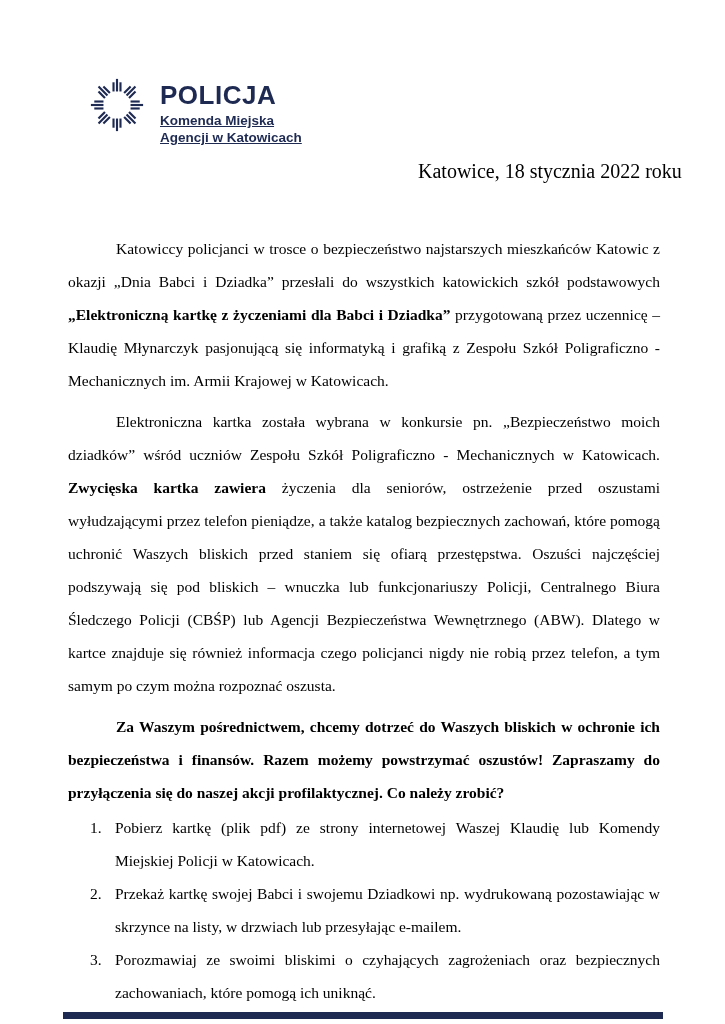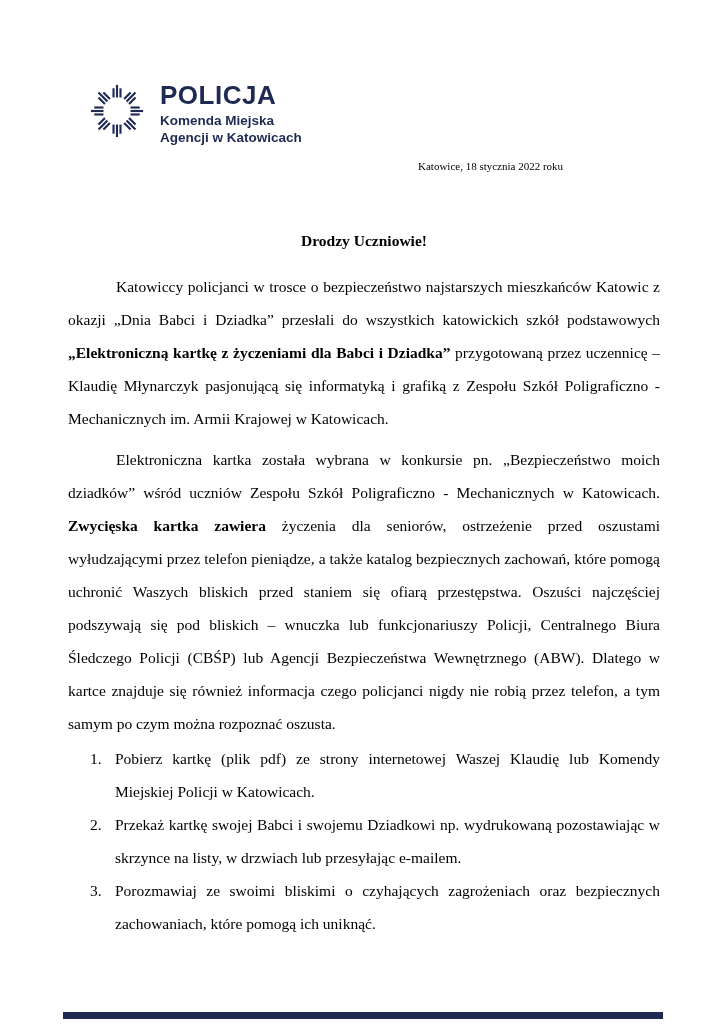--- a/index.html
+++ b/index.html
@@ -6,27 +6,27 @@
   .page{
     position:relative;
     width:725px;height:1024px;
     margin:0 auto;
     background:#ffffff;
     font-family:"Liberation Serif", serif;
     color:#000;
     overflow:hidden;
   }
   
-  .letterhead{position:absolute;top:76px;left:88px;display:flex;align-items:center;}
+  .letterhead{position:absolute;top:76px;left:88px;display:flex;align-items:flex-start;}
   .emblem{width:58px;height:58px;flex:0 0 auto;}
   .org-text{margin-left:14px;font-family:"Liberation Sans", sans-serif;font-weight:bold;color:#1e2a52;}
   .org-name{font-size:26px;line-height:26px;letter-spacing:0.5px;margin-top:6px;}
-  .org-unit{font-size:13.5px;line-height:17px;margin-top:4px;}
+  .org-unit{font-size:13.5px;line-height:17px;margin-top:4px;text-decoration:underline;}
   
-  .dateline{position:absolute;top:160px;left:418px;font-size:11px;}
+  .dateline{position:absolute;top:160px;left:418px;font-size:20px;}
   
   .body{position:absolute;top:224px;left:68px;width:592px;font-size:15.5px;line-height:33px;}
   .salutation{text-align:center;font-weight:bold;margin:0 0 13px 0;}
   .para{margin:8px 0 2px 0;text-align:justify;text-indent:48px;}
   .para .b{font-weight:bold;}
   
   .action-list{margin:0;padding:0;}
   .list-item{display:flex;}
   .list-item .num{flex:0 0 25px;margin-left:22px;text-align:left;}
   .list-item .li-text{flex:1;text-align:justify;}
@@ -58,25 +58,25 @@
       <div class="org-unit">
         <div>Komenda Miejska</div>
         <div>Agencji w Katowicach</div>
       </div>
     </div>
   </div>
 
   <div class="dateline">Katowice, 18 stycznia 2022 roku</div>
 
   <div class="body">
-    <div class="salutation">Drodzy Uczniowie!</div>
 
     <div id="paragraphs">
         <p class="para"><span>Katowiccy policjanci w trosce o bezpieczeństwo najstarszych mieszkańców Katowic z okazji „Dnia Babci i Dziadka” przesłali do wszystkich katowickich szkół podstawowych </span><span class="b">„Elektroniczną kartkę z życzeniami dla Babci i Dziadka”</span><span> przygotowaną przez uczennicę – Klaudię Młynarczyk pasjonującą się informatyką i grafiką z Zespołu Szkół Poligraficzno - Mechanicznych im. Armii Krajowej w Katowicach.</span></p>
         <p class="para"><span>Elektroniczna kartka została wybrana w konkursie pn. „Bezpieczeństwo moich dziadków” wśród uczniów Zespołu Szkół Poligraficzno -  Mechanicznych w Katowicach. </span><span class="b">Zwycięska kartka zawiera</span><span> życzenia dla seniorów, ostrzeżenie przed oszustami wyłudzającymi przez telefon pieniądze, a także katalog bezpiecznych zachowań, które pomogą uchronić Waszych bliskich przed staniem się ofiarą przestępstwa. Oszuści najczęściej podszywają się pod bliskich – wnuczka lub funkcjonariuszy Policji, Centralnego Biura Śledczego Policji (CBŚP) lub Agencji Bezpieczeństwa Wewnętrznego (ABW). Dlatego w kartce znajduje się również informacja czego policjanci nigdy nie robią przez telefon, a tym samym po czym można rozpoznać oszusta.</span></p>
+        <p class="para"><span class="b">Za Waszym pośrednictwem, chcemy dotrzeć do Waszych bliskich w ochronie ich bezpieczeństwa i finansów. Razem możemy powstrzymać oszustów! Zapraszamy do przyłączenia się do naszej akcji profilaktycznej. Co należy zrobić?</span></p>
       </div>
 
     <div class="action-list" id="action-list">
         <div class="list-item">
           <span class="num">1.</span>
           <span class="li-text">Pobierz kartkę (plik pdf) ze strony internetowej Waszej Klaudię lub Komendy Miejskiej Policji w Katowicach.</span>
         </div>
         <div class="list-item">
           <span class="num">2.</span>
           <span class="li-text">Przekaż kartkę swojej Babci i swojemu Dziadkowi np. wydrukowaną pozostawiając w skrzynce na listy, w drzwiach lub przesyłając e-mailem.</span>

